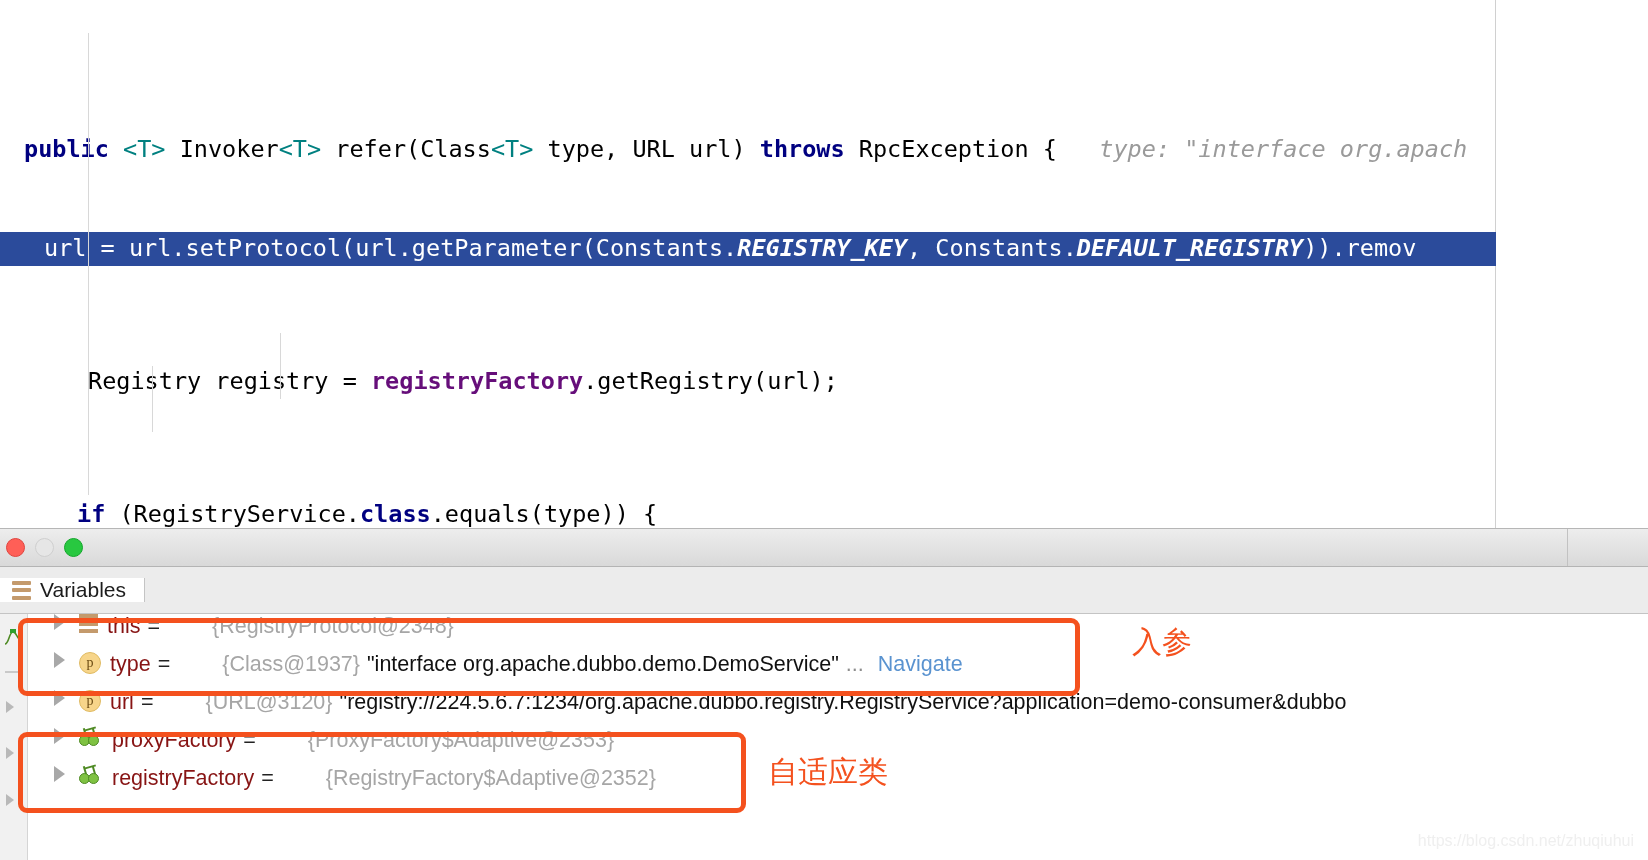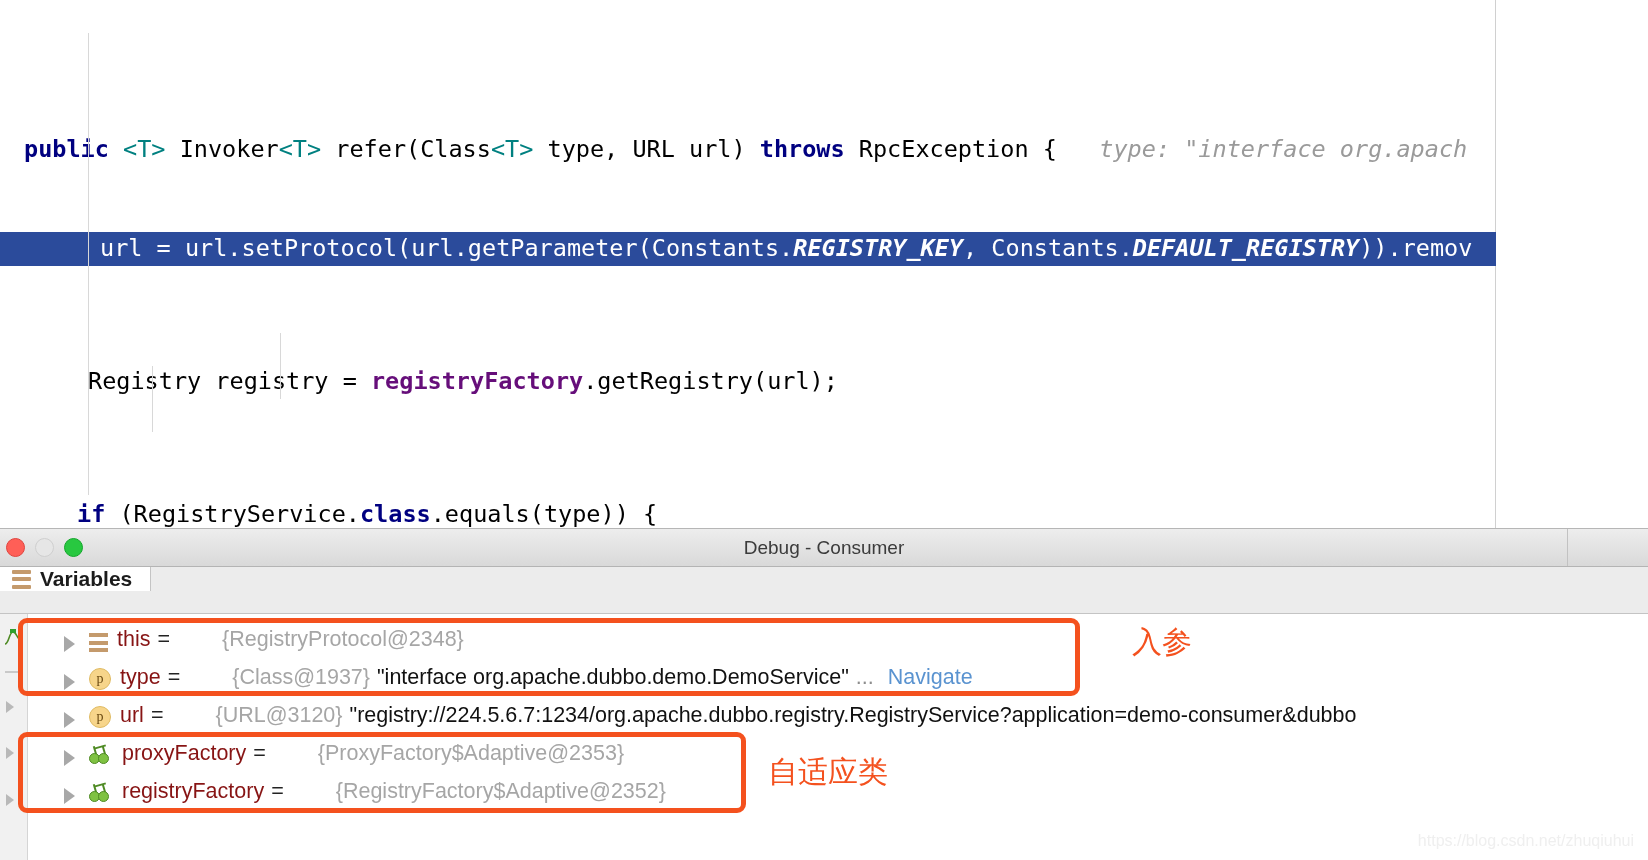--- a/index.html
+++ b/index.html
@@ -85,21 +85,21 @@
     position: absolute; right: 80px; top: 0; bottom: 0;
     width: 1px; background: #c2c2c2;
   }
 
   
   .tabstrip {
     position: relative;
     height: 47px;
     background: #ececec;
     border-bottom: 1px solid #c4c4c4;
-    display: flex; align-items: flex-start; font-weight: bold;
+    display: flex; align-items: center;
   }
   .tab {
     display: flex; align-items: center; gap: 9px;
     padding: 0 18px 0 12px;
     background: #ffffff;
     border-right: 1px solid #c4c4c4;
     font-size: 21px; color: #1c1c1c;
   }
   .vars-icon {
     width: 19px; height: 19px;
@@ -132,22 +132,22 @@
     border-bottom: 6px solid transparent;
   }
   .gutter-line { position:absolute; left:5px; width:16px; height:2px; background:#c9c9c9; }
 
   .rows {
     position: relative; flex: 1; overflow: hidden;
   }
   .vrow {
     position: relative;
     height: 38px;
-    display: flex; align-items: flex-end;
-    padding-left: 36px;
+    display: flex; align-items: flex-start;
+    padding-left: 26px;
     font-size: 21.5px;
     white-space: nowrap;
     font-family: "Liberation Sans", sans-serif;
   }
   .twisty {
     width: 0; height: 0; flex: 0 0 auto;
     border-left: 11px solid #a8a8a8;
     border-top: 8px solid transparent;
     border-bottom: 8px solid transparent;
     margin-right: 14px;
@@ -221,21 +221,21 @@
 <div id="app">
 
   <div class="editor">
     <div class="right-rule"></div>
 
     <div class="code-area">
 
       <div class="cline" style="padding-left:24px;">
 <span class="kw">public</span> <span class="typ">&lt;T&gt;</span> Invoker<span class="typ">&lt;T&gt;</span> refer(Class<span class="typ">&lt;T&gt;</span> type, URL url) <span class="kw">throws</span> RpcException {<span class="hintv">   type: "interface org.apach</span></div>
 
-      <div class="cline highlight" style="padding-left:100px;">url = url.setProtocol(url.getParameter(Constants.<span class="const">REGISTRY_KEY</span>, Constants.<span class="const">DEFAULT_REGISTRY</span>)).remov</div>
+      <div class="cline highlight" style="padding-left:44px;">url = url.setProtocol(url.getParameter(Constants.<span class="const">REGISTRY_KEY</span>, Constants.<span class="const">DEFAULT_REGISTRY</span>)).remov</div>
 
       <div class="cline" style="padding-left:88px;">Registry registry = <span class="fld">registryFactory</span>.getRegistry(url);</div>
 
       <div class="cline" style="padding-left:77px;"><span class="kw">if</span> (RegistryService.<span class="kw">class</span>.equals(type)) {</div>
 
       
 
       
 
       
@@ -269,21 +269,20 @@
   </div>
 
   <div class="debug-win">
 
     <div class="titlebar">
       <div class="lights">
         <div class="light red"></div>
         <div class="light yellow"></div>
         <div class="light green"></div>
       </div>
-      <div class="win-title">Debug - Consumer</div>
       <div class="title-div"></div>
     </div>
 
     <div class="tabstrip">
       <div class="tab">
         <span class="vars-icon">
             <i></i>
             <i></i>
             <i></i>
           </span>

